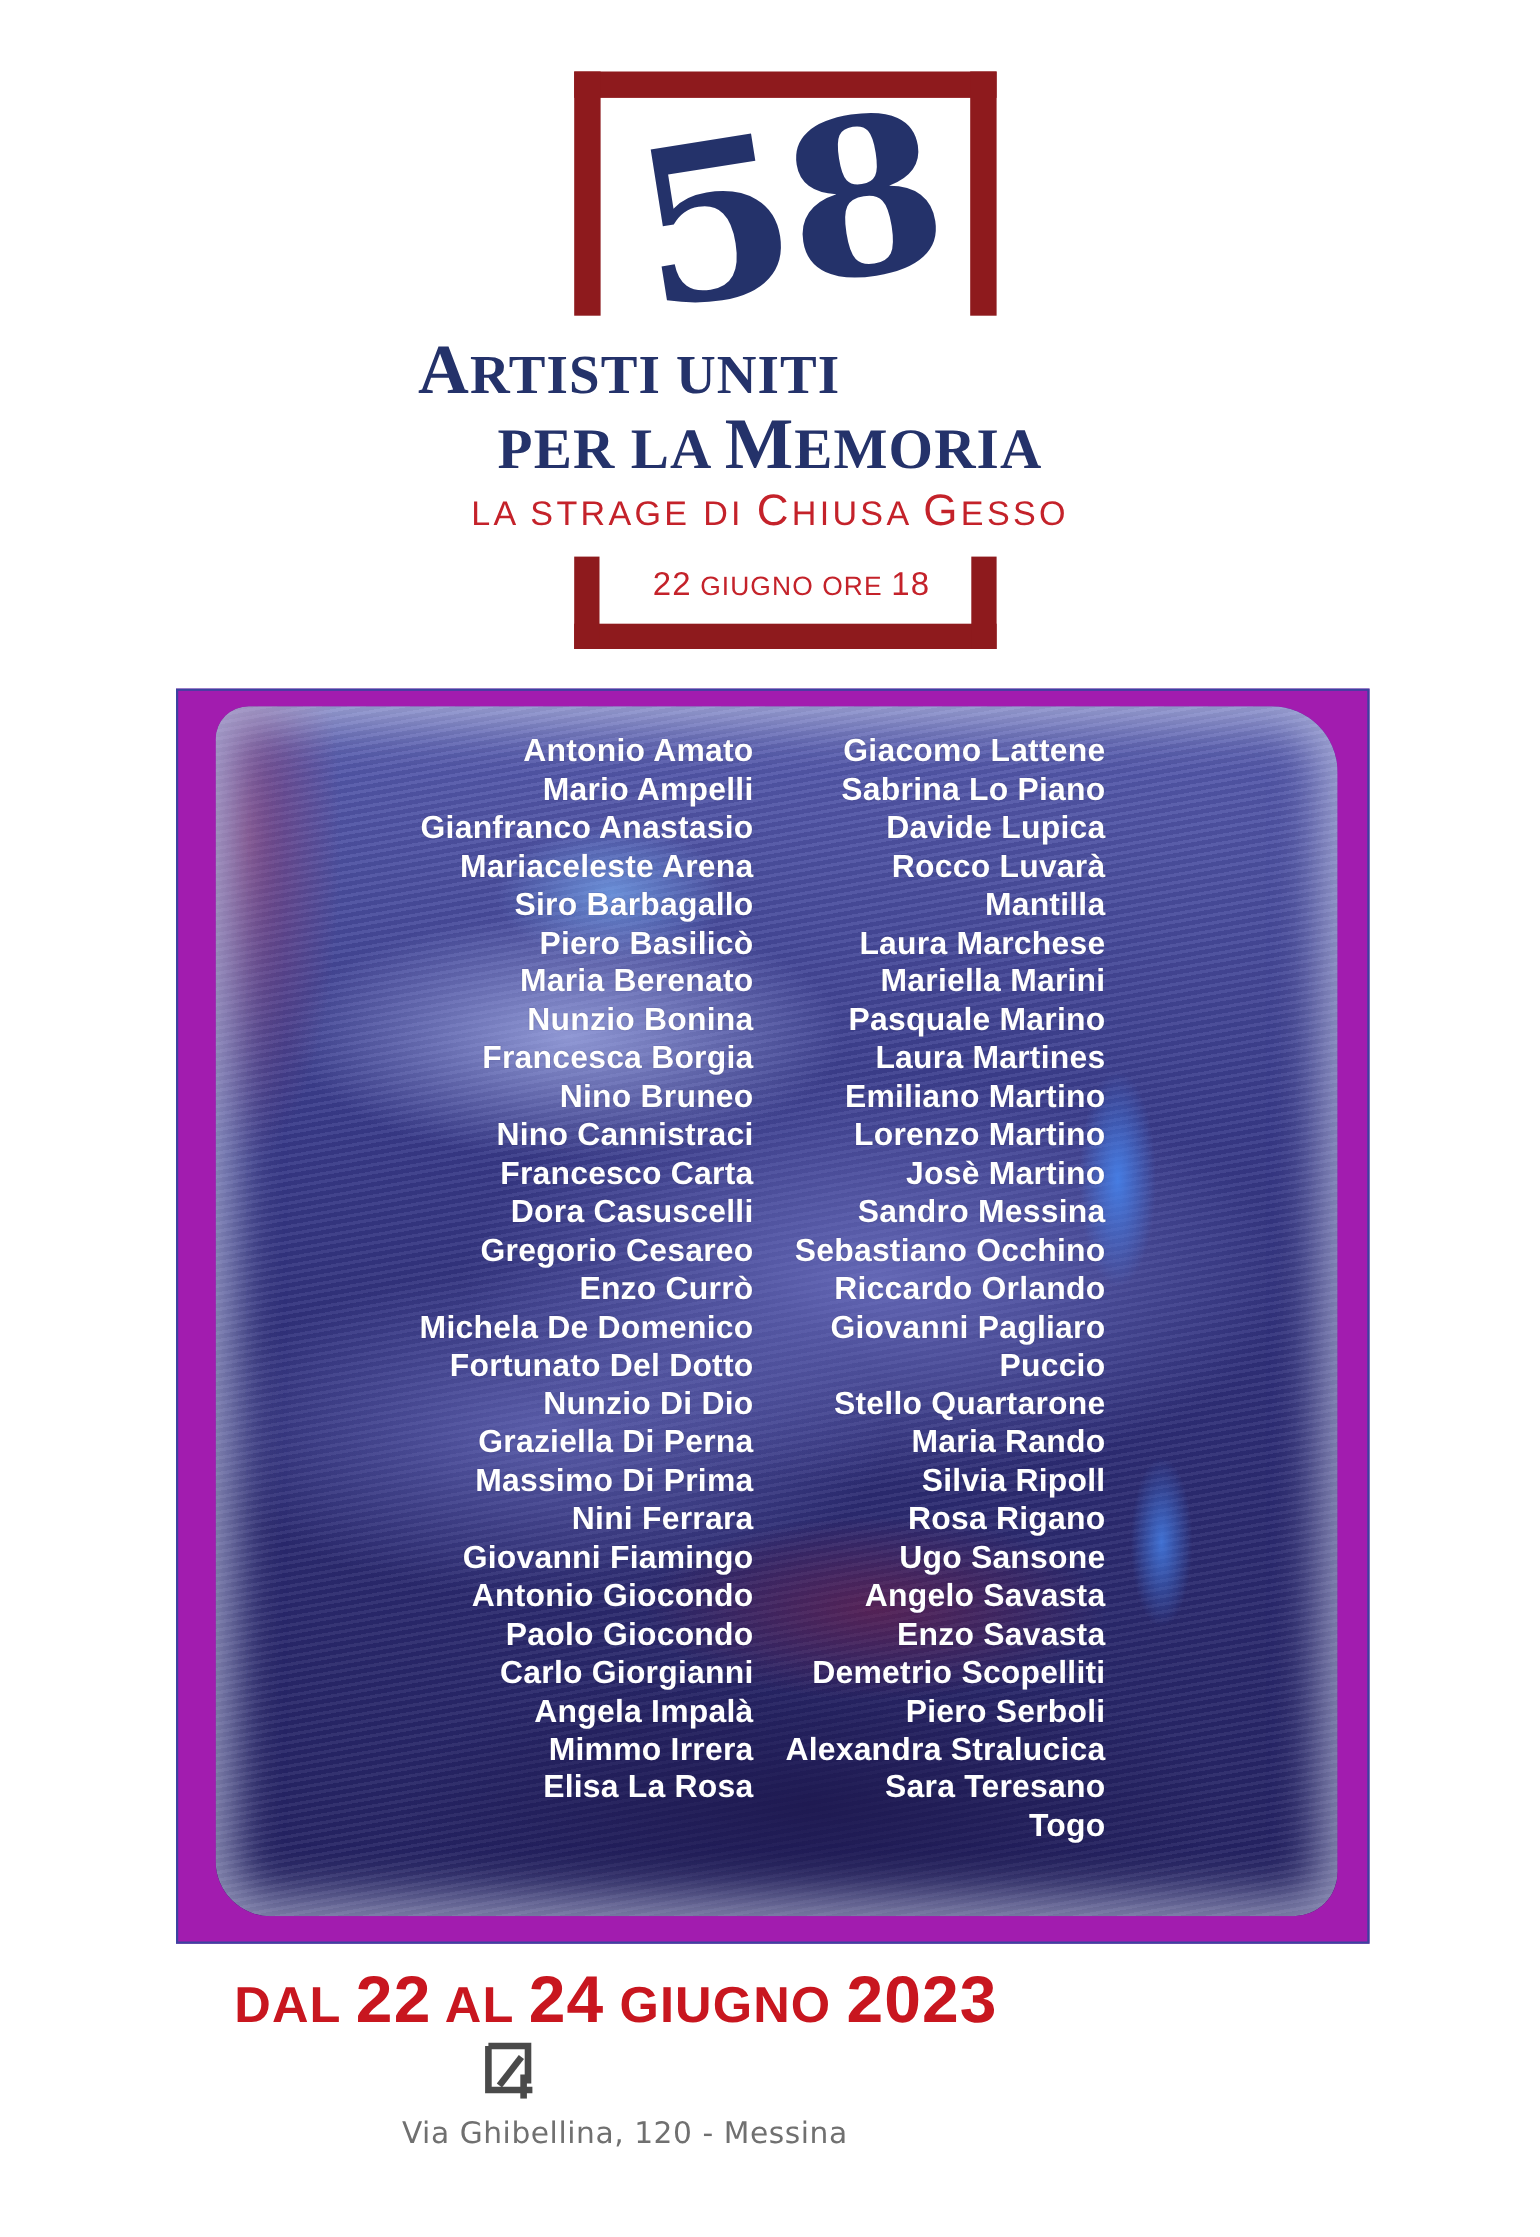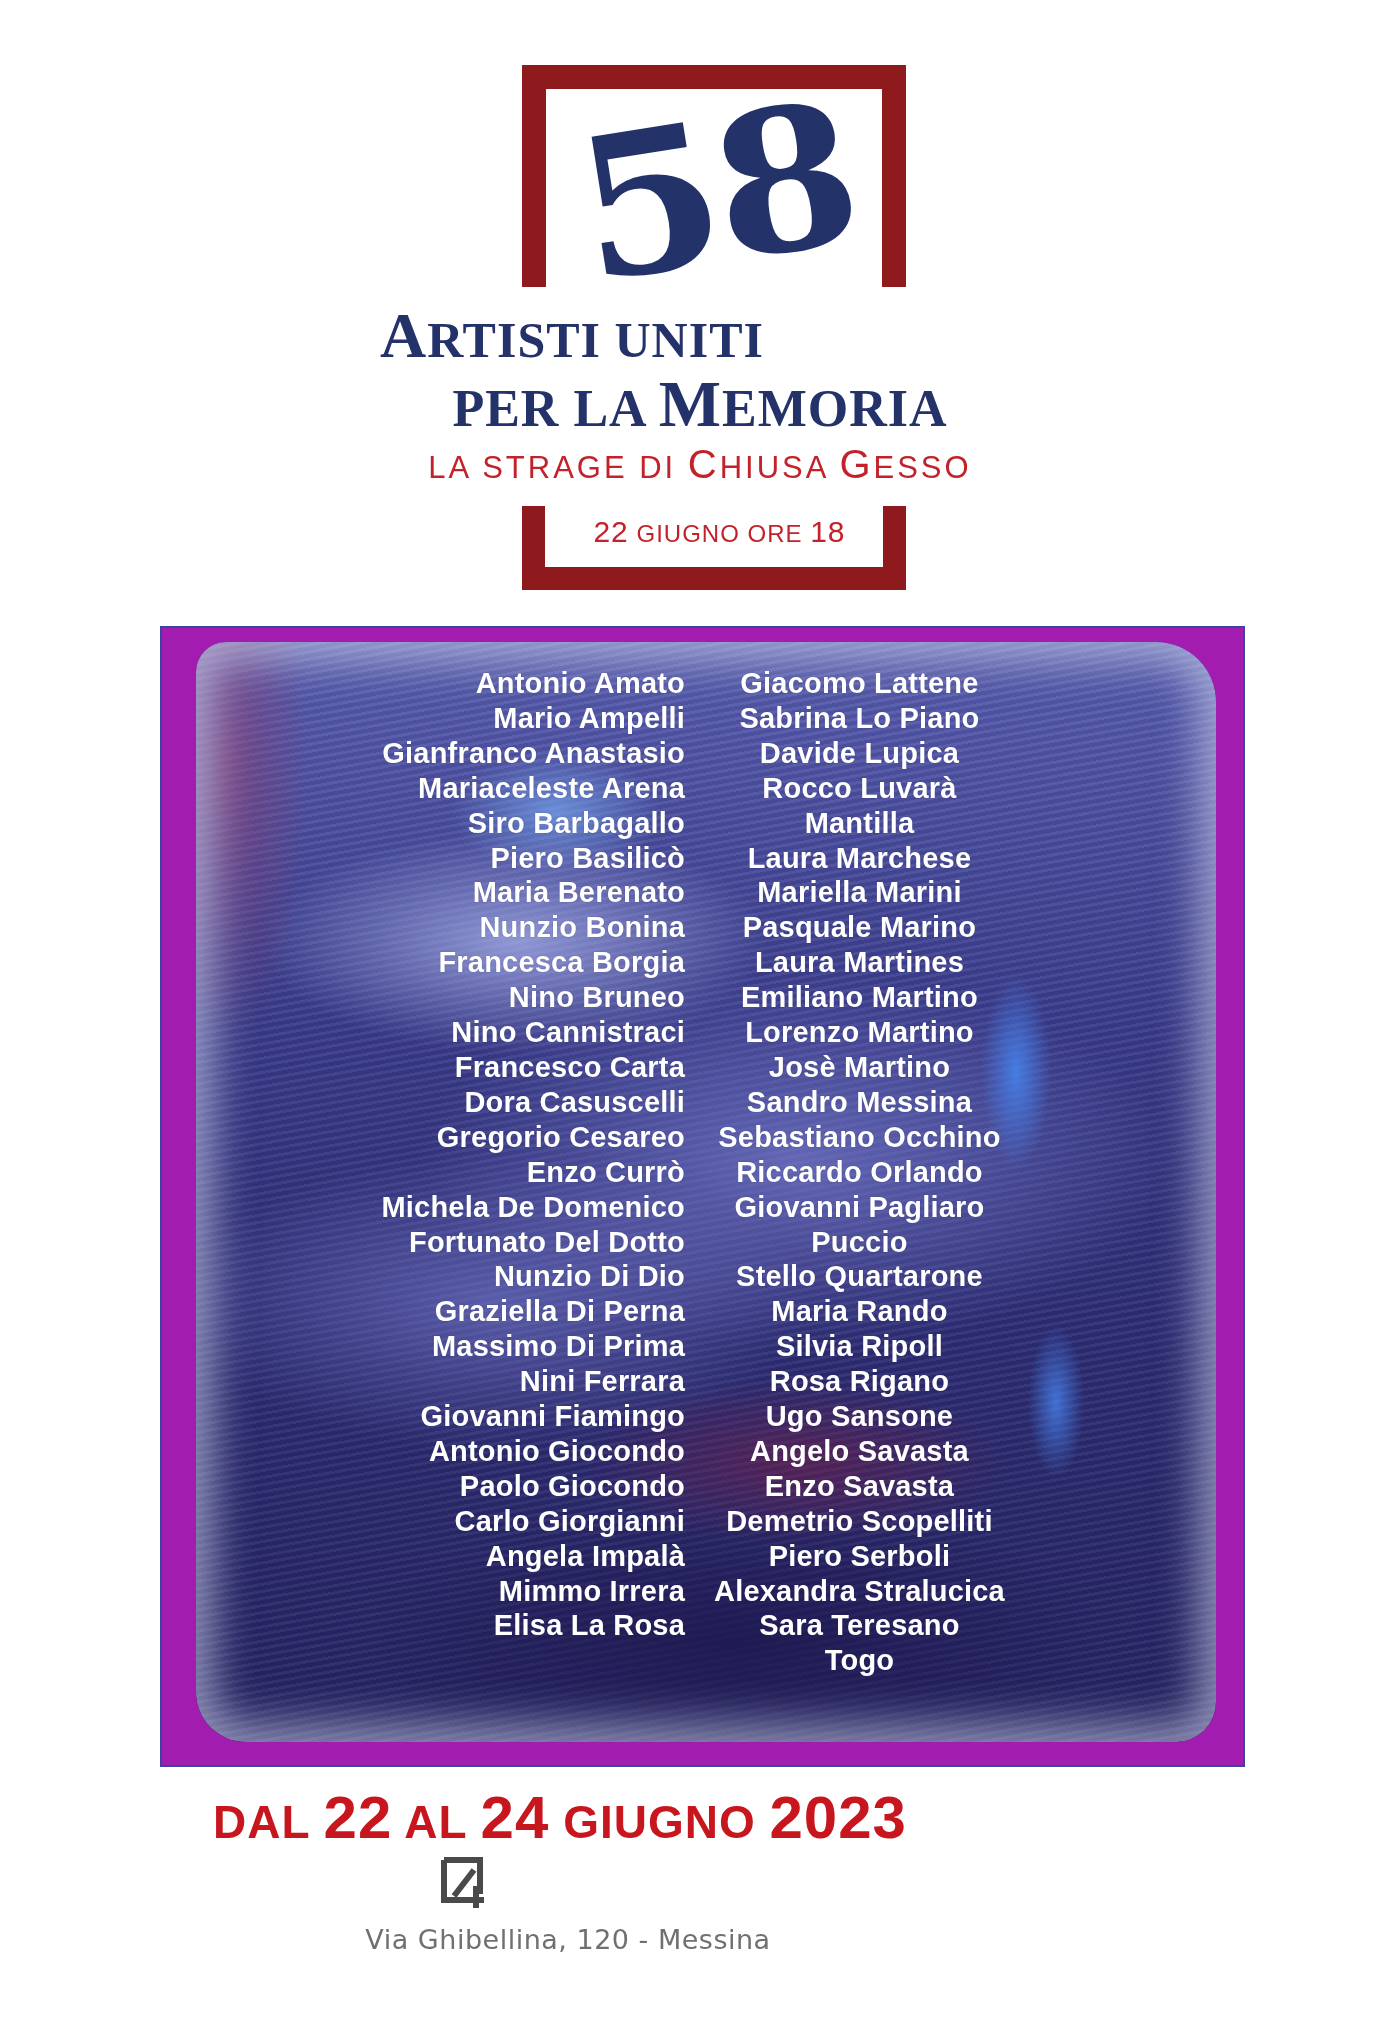--- a/index.html
+++ b/index.html
@@ -44,21 +44,21 @@
       radial-gradient(ellipse 40px 110px at 860px 760px, rgba(70,130,235,0.8), transparent 70%),
       radial-gradient(ellipse 500px 250px at 600px 520px, rgba(120,125,205,0.7), transparent 75%),
       radial-gradient(ellipse 420px 200px at 300px 660px, rgba(120,125,205,0.6), transparent 75%),
       radial-gradient(ellipse 500px 180px at 540px 1000px, rgba(30,25,80,0.9), transparent 75%),
       repeating-linear-gradient(170deg, rgba(255,255,255,0.05) 0 3px, rgba(0,0,40,0.08) 3px 7px),
       linear-gradient(180deg, #5a5fb0 0%, #3a3c8a 35%, #2d2c72 65%, #262462 100%);
     box-shadow: inset 0 0 40px 18px rgba(220,225,245,0.55); }
   .col { position:absolute; top:38px; font-weight:bold; color:#ffffff; font-size:29px; line-height:34.9px;
     font-family:"Liberation Sans", sans-serif; }
   .col-left { right:558px; text-align:right; }
-  .col-right { left:552px; text-align:center; }
+  .col-right { left:552px; text-align:right; }
   .name { display:block; white-space:nowrap; letter-spacing:0.2px; text-shadow:0 0 1px rgba(40,40,90,0.6); }
 
   
   .dates { left:0; width:1120px; top:1790px; text-align:center; color:#c8161f; font-family:"Liberation Serif", serif;
     font-weight:bold; line-height:56px; letter-spacing:1px; }
   .dates .sm { font-size:46px; font-family:"Liberation Sans", sans-serif; font-weight:bold; transform:scaleY(1.05); }
   .dates .big { font-size:60px; font-family:"Liberation Sans", sans-serif; }
   .logo { left:440px; top:1856px; height:50px; display:flex; align-items:center; }
   .logo-icon { width:46px; height:50px; position:relative; margin-right:10px; }
   .logo-text { font-family:"DejaVu Sans", sans-serif; font-weight:bold; font-size:46px; color:#4a4a4a; letter-spacing:1px; line-height:50px; }

